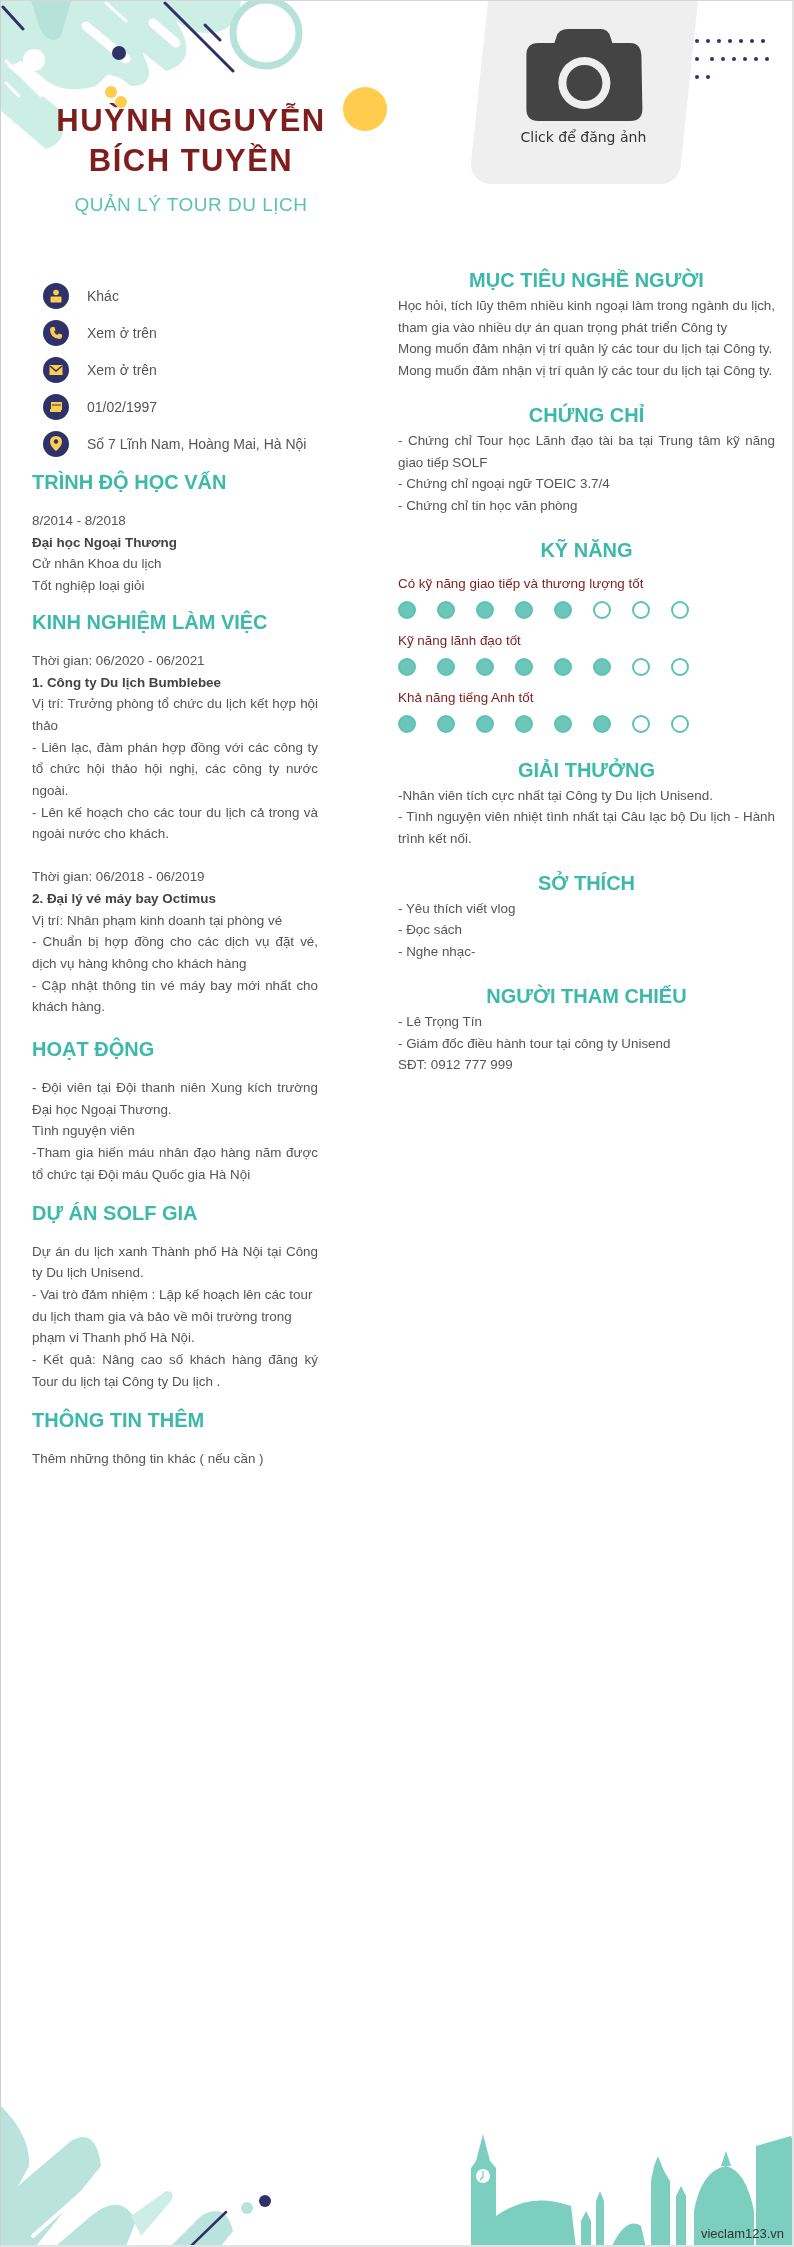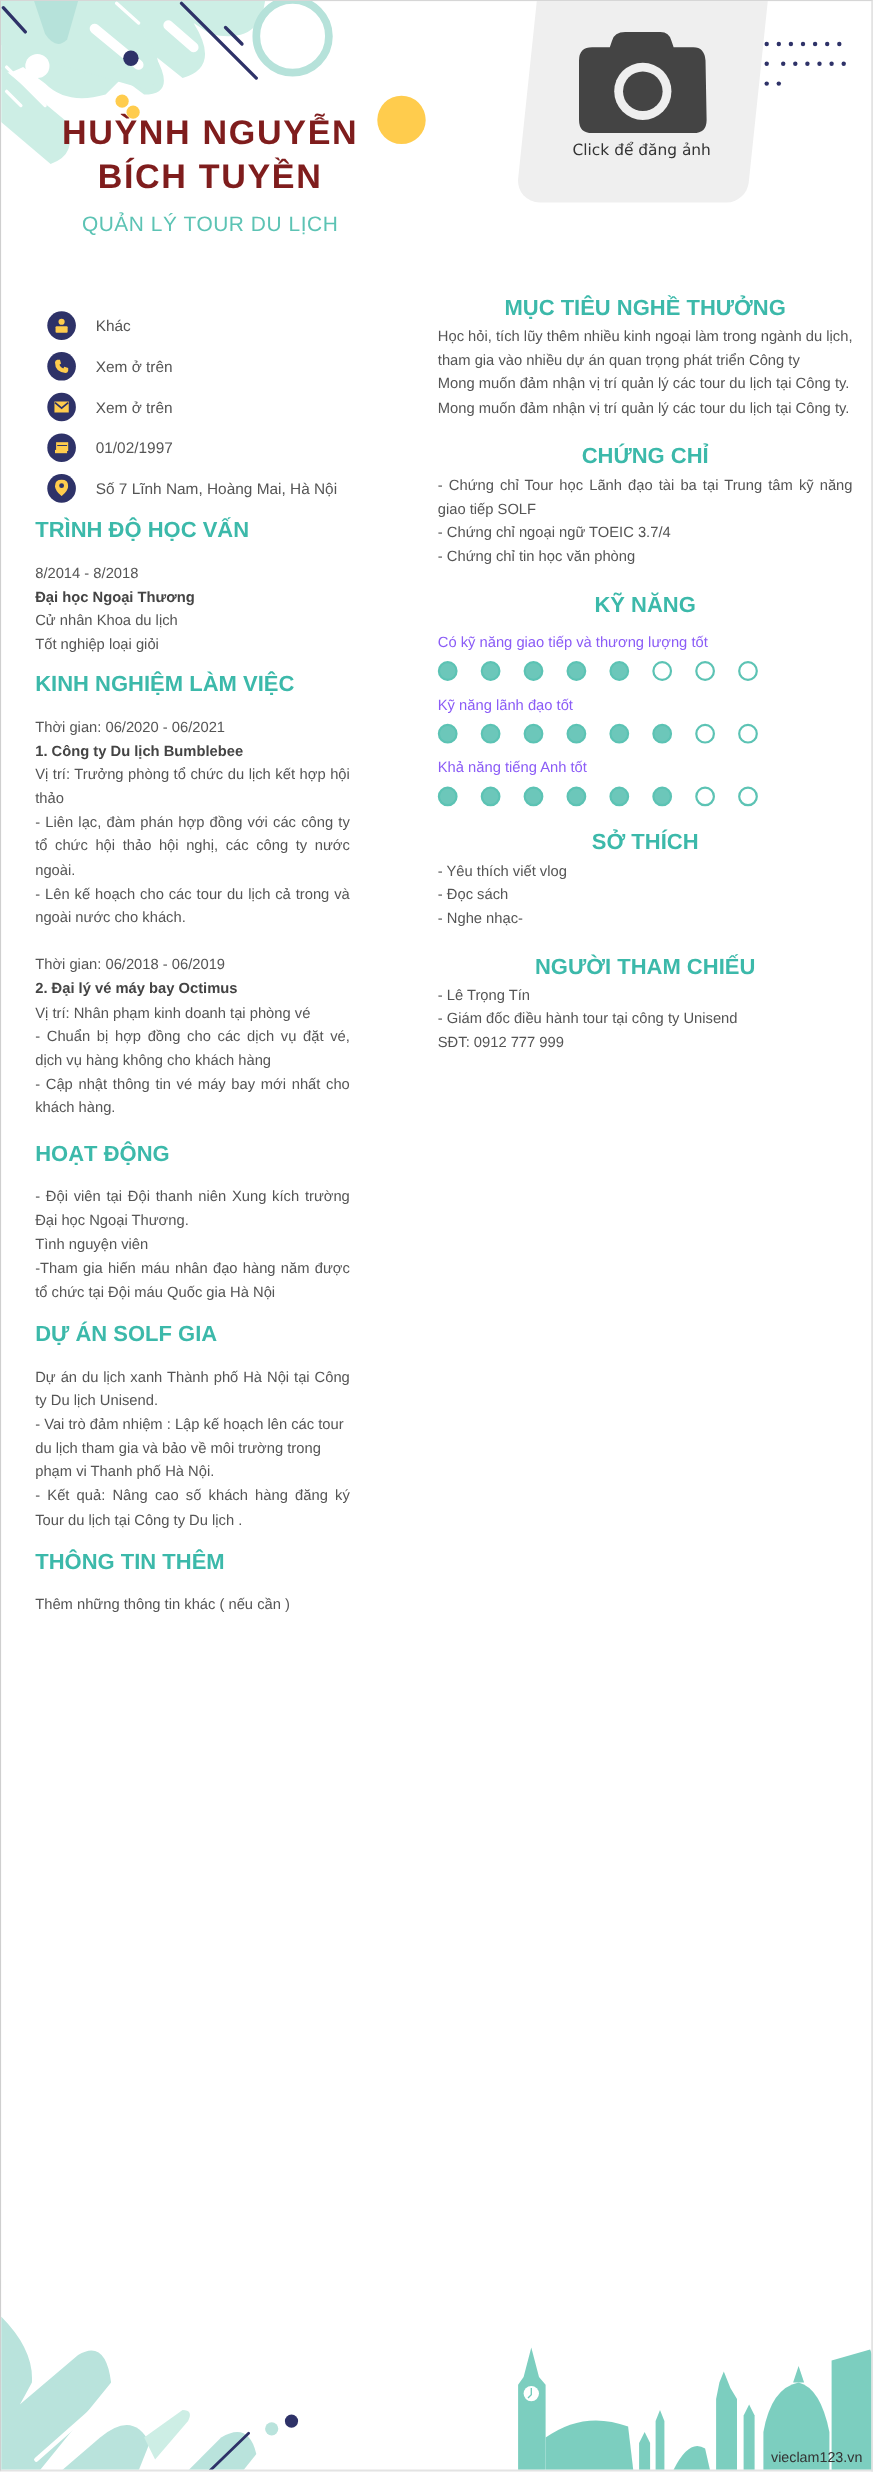--- a/index.html
+++ b/index.html
@@ -47,21 +47,21 @@
   .col-left { position: absolute; left: 31px; top: 470px; width: 286px; }
   .col-right { position: absolute; left: 397px; top: 268px; width: 377px; }
   .sec-h { font-size: 20px; font-weight: bold; color: #3cb9aa; margin-bottom: 16px; letter-spacing: 0; }
   .col-right .sec-h { text-align: center; margin-bottom: 3px; }
   .para { font-size: 13.4px; line-height: 21.7px; color: #555; text-align: justify; }
   .para.b { font-weight: bold; color: #444; }
   .block { margin-bottom: 14px; }
   .gap { height: 21px; }
   .col-right .sec { margin-bottom: 22px; }
 
-  .skill-label { font-size: 13.4px; color: #8b5cf6; margin-top: 14px; margin-bottom: 10px; }
+  .skill-label { font-size: 13.4px; color: #7f1d1d; margin-top: 14px; margin-bottom: 10px; }
   .skill-dots { display: flex; }
   .skill-dots span { width: 18px; height: 18px; border-radius: 50%; margin-right: 21px; border: 2px solid #5cc3b4; }
   .skill-dots span.on { background: #6cc7ba; border-color: #5cc3b4; }
 
   .footer-brand {
     position: absolute; right: 8px; bottom: 4px; font-size: 13px; color: #333;
     font-family: "Liberation Sans", sans-serif;
   }
 </style>
 </head>
@@ -205,21 +205,21 @@
     </section>
 
     <section class="block" style="margin-top:16px">
       <h2 class="sec-h">THÔNG TIN THÊM</h2>
       <div class="para">Thêm những thông tin khác ( nếu cần )</div>
     </section>
   </div>
 
   <div class="col-right">
     <section class="sec">
-      <h2 class="sec-h">MỤC TIÊU NGHỀ THƯỞNG</h2>
+      <h2 class="sec-h">MỤC TIÊU NGHỀ NGƯỜI</h2>
       <div class="para">Học hỏi, tích lũy thêm nhiều kinh ngoại làm trong ngành du lịch, tham gia vào nhiều dự án quan trọng phát triển Công ty</div>
       <div class="para">Mong muốn đảm nhận vị trí quản lý các tour du lịch tại Công ty.</div>
       <div class="para">Mong muốn đảm nhận vị trí quản lý các tour du lịch tại Công ty.</div>
     </section>
 
     <section class="sec">
       <h2 class="sec-h">CHỨNG CHỈ</h2>
       <div class="para">- Chứng chỉ Tour học Lãnh đạo tài ba tại Trung tâm kỹ năng giao tiếp SOLF</div>
       <div class="para">- Chứng chỉ ngoại ngữ TOEIC 3.7/4</div>
       <div class="para">- Chứng chỉ tin học văn phòng</div>
@@ -257,20 +257,25 @@
             <span class="on"></span>
             <span class="on"></span>
             <span class="on"></span>
             <span class="on"></span>
             <span></span>
             <span></span>
           </div>
         </div>
     </section>
 
+    <section class="sec" style="margin-top:26px">
+      <h2 class="sec-h">GIẢI THƯỞNG</h2>
+      <div class="para">-Nhân viên tích cực nhất tại Công ty Du lịch Unisend.</div>
+      <div class="para">- Tình nguyện viên nhiệt tình nhất tại Câu lạc bộ Du lịch - Hành trình kết nối.</div>
+    </section>
 
     <section class="sec">
       <h2 class="sec-h">SỞ THÍCH</h2>
       <div class="para">- Yêu thích viết vlog</div>
       <div class="para">- Đọc sách</div>
       <div class="para">- Nghe nhạc-</div>
     </section>
 
     <section class="sec">
       <h2 class="sec-h">NGƯỜI THAM CHIẾU</h2>

